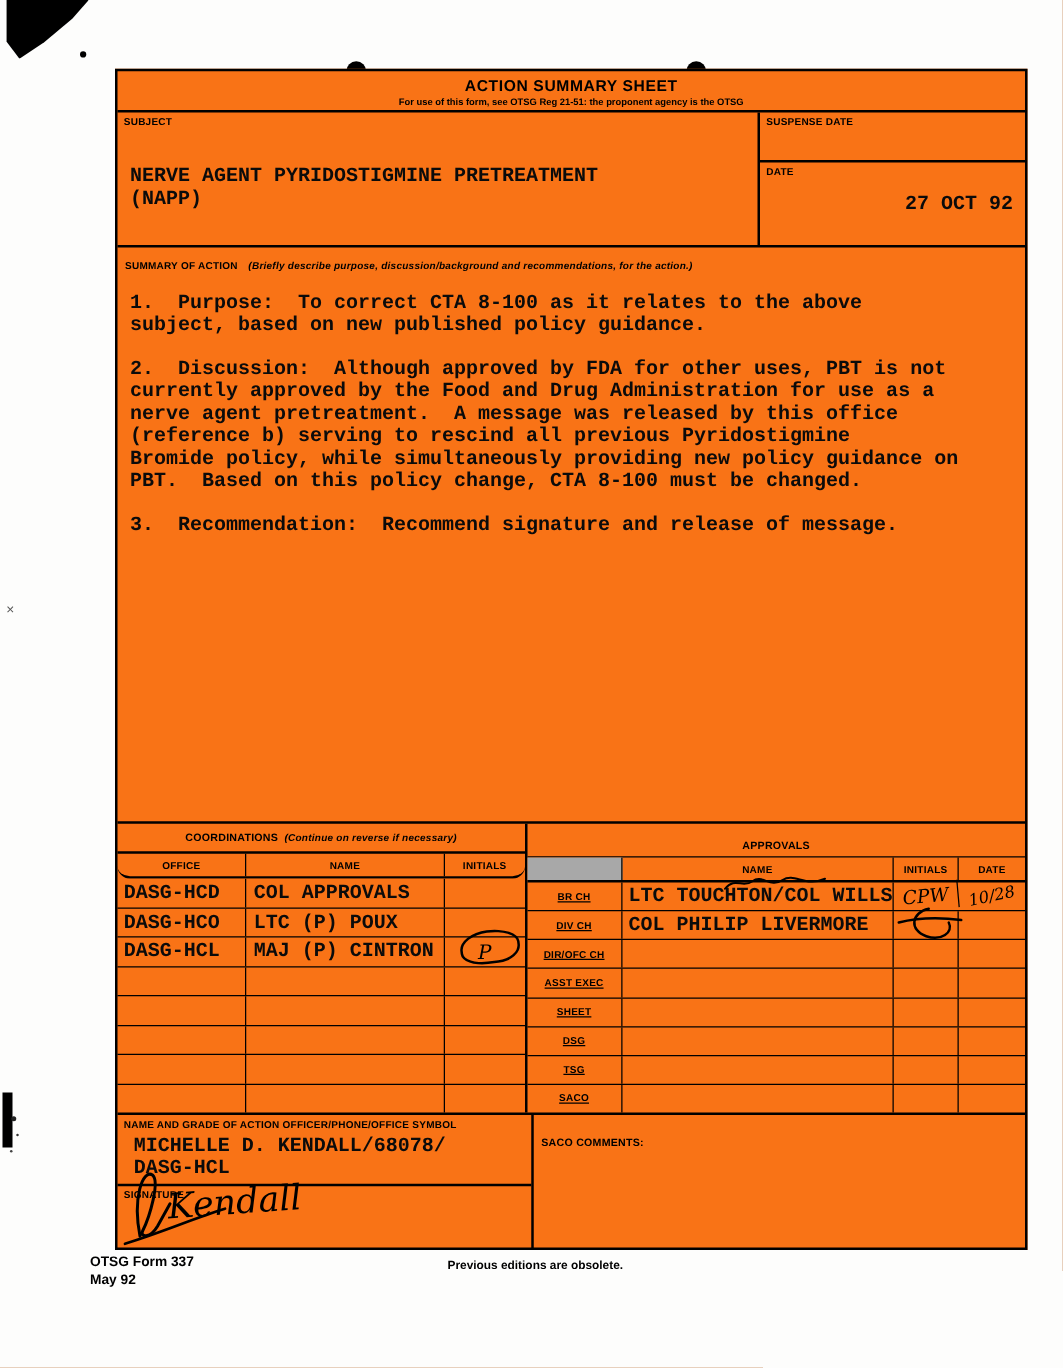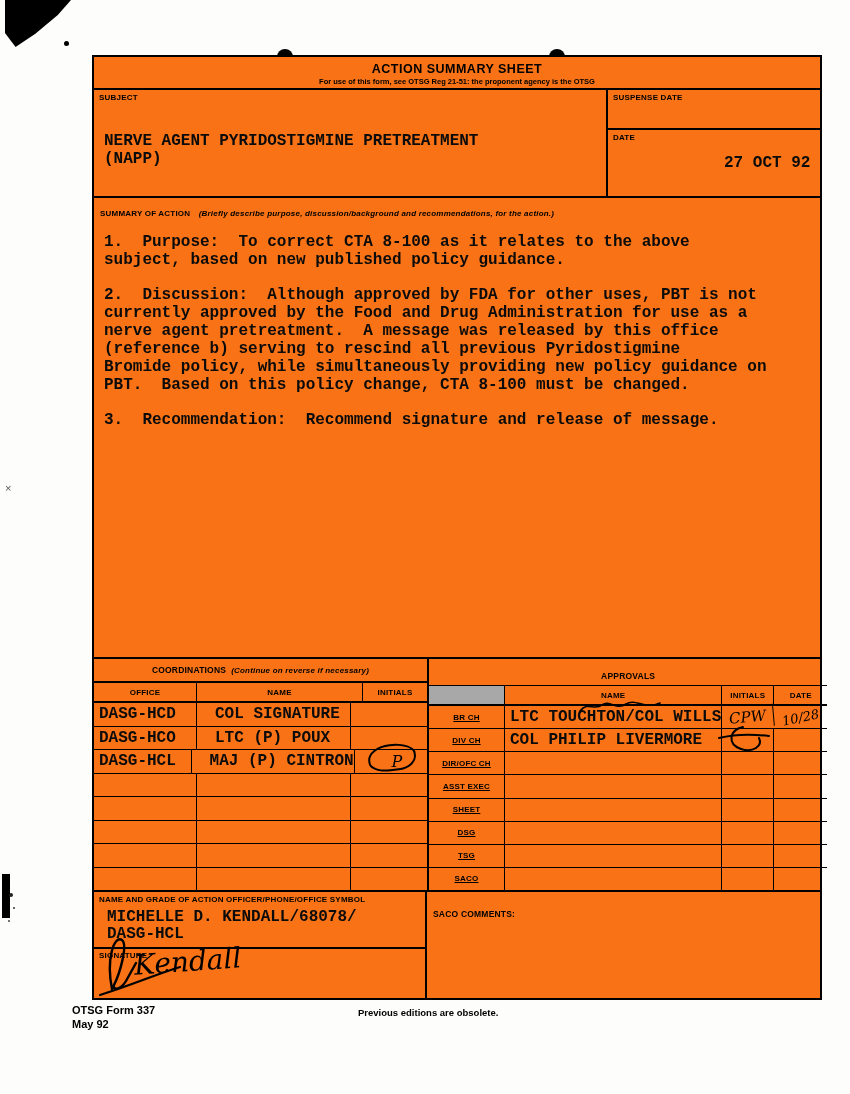--- a/index.html
+++ b/index.html
@@ -52,23 +52,23 @@
   .summary-head { padding:4px 6px; }
   .summary-head .note { margin-left:4px; }
   .summary-body { padding:9px 12px 0 10px; }
   .para { margin-bottom:17px; }
 
   
   .tables { position:absolute; left:0; top:600px; width:100%; height:233px; border-top:2px solid #000; display:flex; }
   .row { display:flex; }
   .coord-table { width:333px; display:flex; flex-direction:column; }
   .coord-header { height:24px; border-bottom:2px solid #000; display:flex; align-items:center; justify-content:center; gap:5px; }
-  .colhdr { height:20px; border-bottom:2px solid #000; }
+  .colhdr { height:20px; border-bottom:2px solid #000;border-radius:10px; }
   .colhdr > div { display:flex; align-items:center; justify-content:center; }
-  .crow { flex:1; border-bottom:1.5px solid #000;gap:12px; }
+  .crow { flex:1; border-bottom:1.5px solid #000; }
   .crow:last-child { border-bottom:none; }
   .c-office { width:103px; border-right:1.5px solid #000; display:flex; align-items:center; padding-left:5px; }
   .c-name  { flex:1; border-right:1.5px solid #000; display:flex; align-items:center; padding-left:6px; }
   .c-init  { width:64px; display:flex; align-items:center; justify-content:center; }
   .colhdr .c-office, .colhdr .c-name { padding-left:0; justify-content:center; }
 
   .appr-table { flex:1; border-left:2px solid #000; display:flex; flex-direction:column; }
   .appr-header { height:26px; display:flex; align-items:flex-end; justify-content:center; padding-bottom:4px; }
   .acolhdr { height:21px; border-top:1.5px solid #000; border-bottom:2px solid #000; }
   .arow { flex:1; border-bottom:1.5px solid #000; }
@@ -167,21 +167,21 @@
           <span class="lbl lbl9">COORDINATIONS</span>
           <span class="lbl italic">(Continue on reverse if necessary)</span>
         </div>
         <div class="row colhdr">
           <div class="c-office lbl">OFFICE</div>
           <div class="c-name lbl">NAME</div>
           <div class="c-init lbl">INITIALS</div>
         </div>
         <div class="row crow">
           <div class="c-office typed cell-typed">DASG-HCD</div>
-          <div class="c-name typed cell-typed">COL SIGNATURE</div>
+          <div class="c-name typed cell-typed">COL APPROVALS</div>
           <div class="c-init hand hand-p"></div>
         </div>
         <div class="row crow">
           <div class="c-office typed cell-typed">DASG-HCO</div>
           <div class="c-name typed cell-typed">LTC (P) POUX</div>
           <div class="c-init hand hand-p"></div>
         </div>
         <div class="row crow">
           <div class="c-office typed cell-typed">DASG-HCL</div>
           <div class="c-name typed cell-typed">MAJ (P) CINTRON</div>

